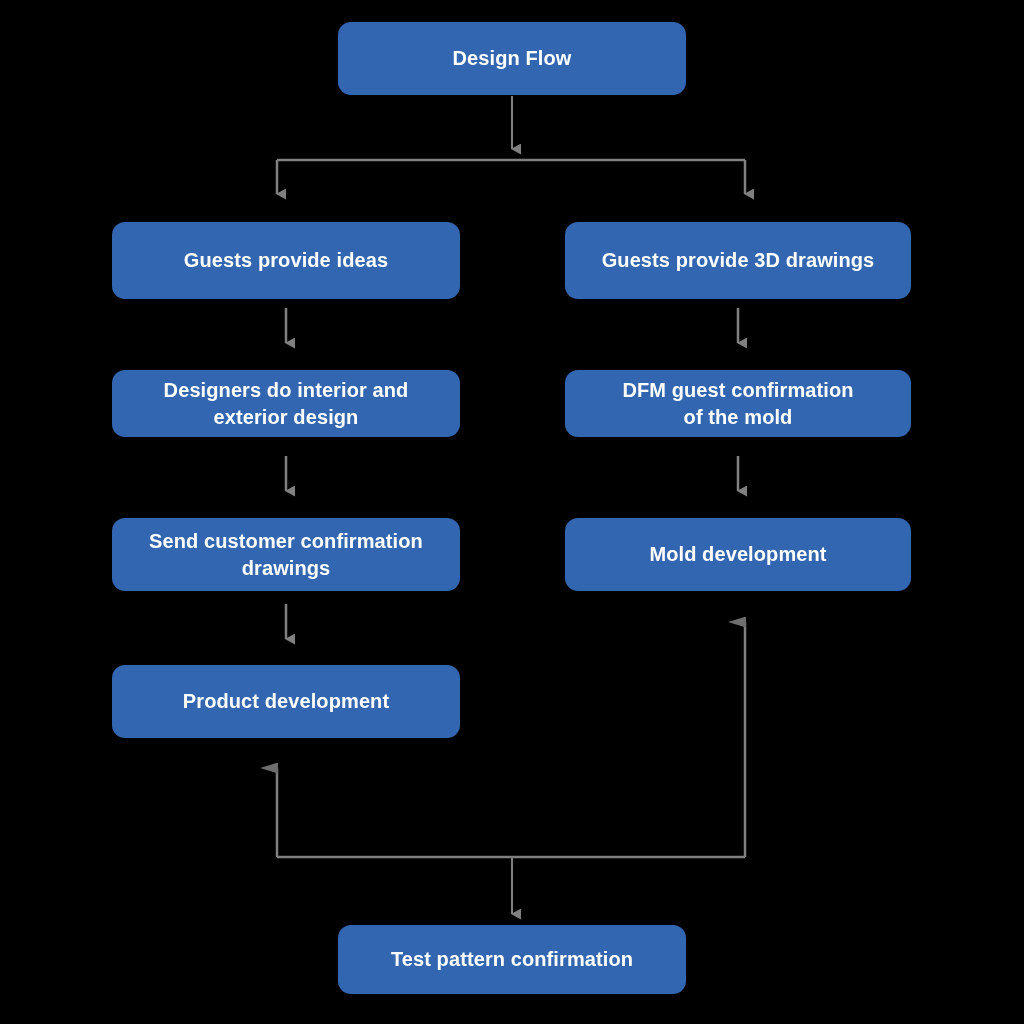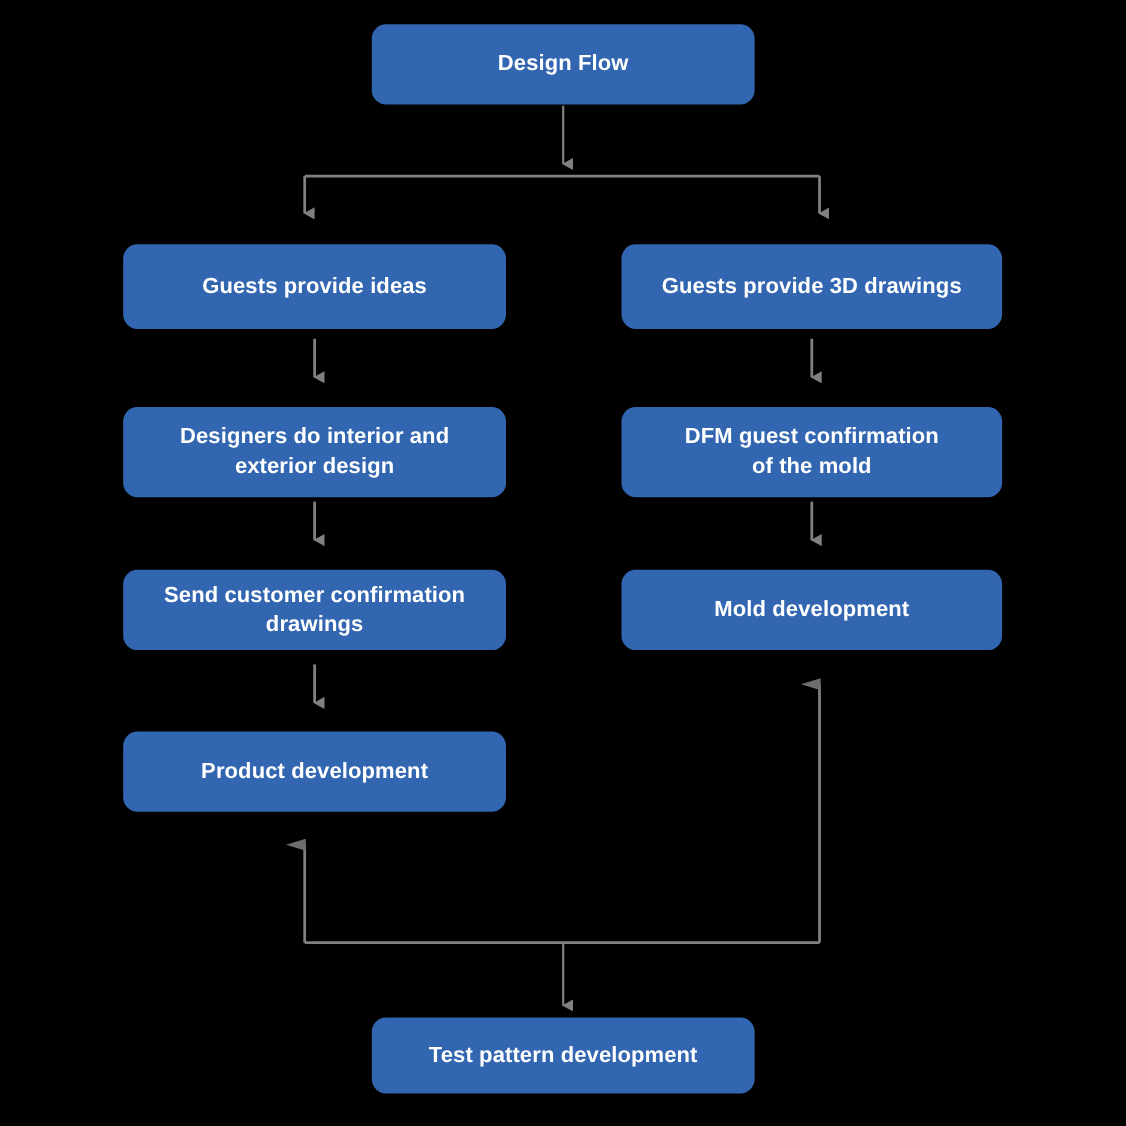--- a/index.html
+++ b/index.html
@@ -48,21 +48,21 @@
     width: 100%;
     white-space: pre-line;
   }
   
   .col-left  { left: 112px; width: 348px; }
   .col-right { left: 565px; width: 346px; }
   .col-mid   { left: 338px; width: 348px; }
 
   .row-0 { top: 22px;  height: 73px; }
   .row-1 { top: 222px; height: 77px; }
-  .row-2 { top: 370px; height: 82px; text-align: center; }
+  .row-2 { top: 370px; height: 67px; text-align: center; }
   .row-3 { top: 518px; height: 73px; }
   .row-4 { top: 665px; height: 73px; }
   .row-5 { top: 925px; height: 69px; }
 </style>
 </head>
 <body>
 
 <div id="canvas">
 
   <svg id="edges" viewBox="0 0 1024 1024" width="1024" height="1024" xmlns="http://www.w3.org/2000/svg">
@@ -145,16 +145,16 @@
 
   <div class="node col-right row-3">
     <span class="label">Mold development</span>
   </div>
 
   <div class="node col-left row-4">
     <span class="label">Product development</span>
   </div>
 
   <div class="node col-mid row-5">
-    <span class="label">Test pattern development</span>
+    <span class="label">Test pattern confirmation</span>
   </div>
 
 </div>
 
 </body></html>

